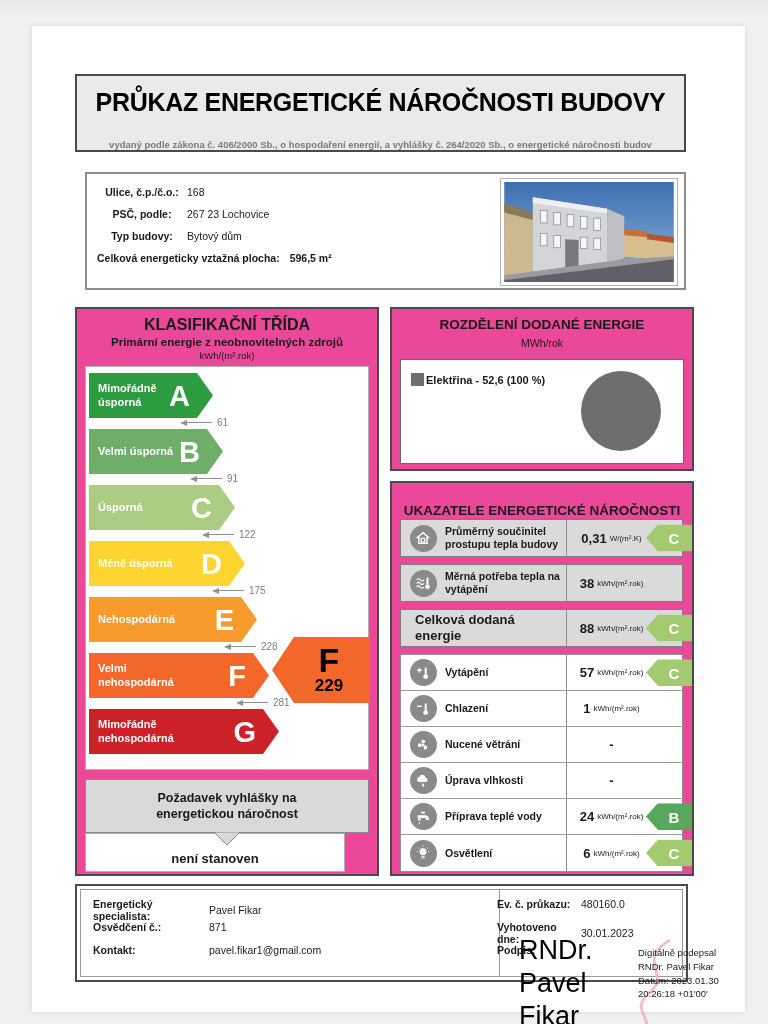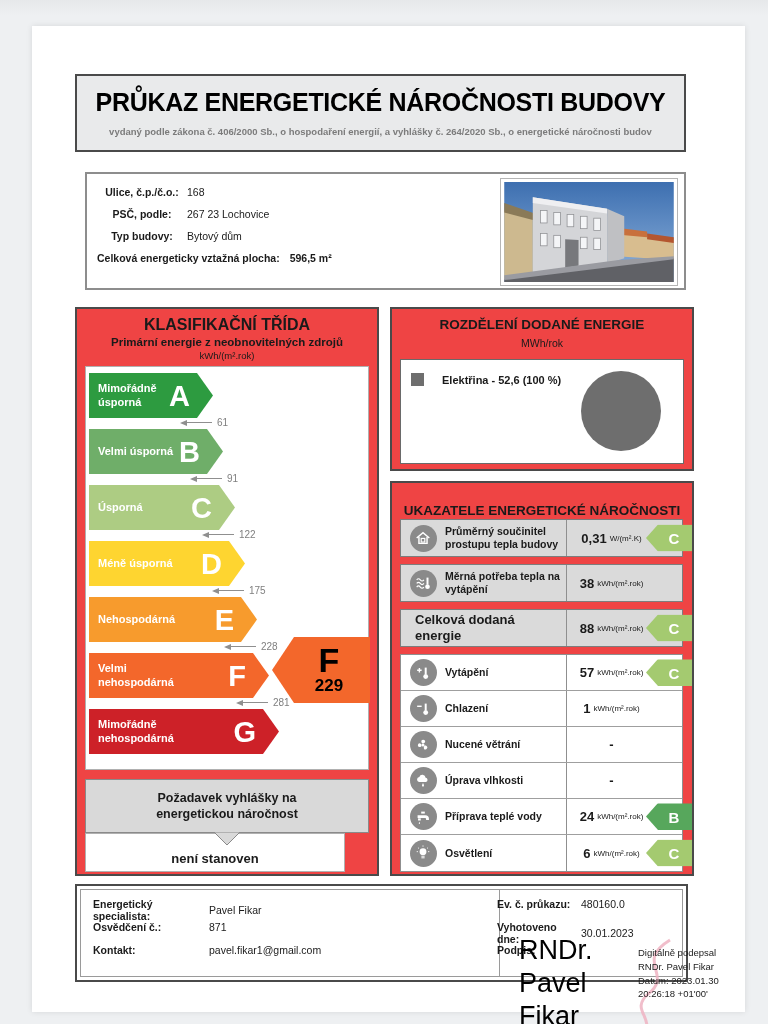--- a/index.html
+++ b/index.html
@@ -5,34 +5,34 @@
   html,body{margin:0;padding:0;overflow:hidden;}
   body{width:768px;height:1024px;position:relative;
        background:linear-gradient(180deg,#e6e8ea 0,#eef0f2 16px,#eef0f2 100%);
        font-family:"Liberation Sans","DejaVu Sans",sans-serif;color:#1a1a1a;}
   .page{position:absolute;left:32px;top:26px;width:713px;height:986px;background:#fff;
         box-shadow:0 0 6px rgba(0,0,0,.10);}
   
   .hdr{position:absolute;left:43px;top:48px;width:611px;height:78px;background:#e9eaeb;
        border:2px solid #4a4a4a;box-sizing:border-box;text-align:center;}
   .hdr-title{margin-top:12px;font-size:25px;font-weight:bold;letter-spacing:-.3px;color:#000;}
-  .hdr-sub{margin-top:9px;font-size:9.5px;font-weight:bold;color:#7b7b7b;}
+  .hdr-sub{margin-top:22px;font-size:9.5px;font-weight:bold;color:#7b7b7b;}
   
   .info{position:absolute;left:53px;top:146px;width:601px;height:118px;background:#fff;
         border:2px solid #8d8d8d;box-sizing:border-box;padding:7px 0 0 10px;}
   .info-row{display:flex;align-items:center;height:22px;font-size:10.5px;}
   .info-label{width:90px;font-weight:bold;flex:none;text-align:center;}
   .info-row:last-child .info-label{width:auto;margin-right:10px;}
   .info-row:last-child .info-value{font-weight:bold;}
   .info-fields{width:400px;}
   .photo{position:absolute;right:6px;top:4px;width:178px;height:108px;background:#fff;
          border:1px solid #b5b5b5;padding:3px;box-sizing:border-box;}
   .photo svg{display:block;width:100%;height:100%;}
   
-  .panel{position:absolute;background:#ef4444;border:2px solid #4a4a4a;box-sizing:border-box;}
+  .panel{position:absolute;background:#ec4899;border:2px solid #4a4a4a;box-sizing:border-box;}
   .p-left{left:43px;top:281px;width:304px;height:569px;}
   .p-rt{left:358px;top:281px;width:304px;height:164px;}
   .p-rb{left:358px;top:455px;width:304px;height:395px;}
   .p-title{position:absolute;left:0;width:100%;text-align:center;font-weight:bold;}
   
   .cls-title{top:7px;font-size:16px;}
   .cls-sub{top:27px;font-size:11.5px;}
   .cls-unit{top:41px;font-size:9.5px;font-weight:normal;}
   .chart{position:absolute;left:8px;top:57px;width:284px;height:404px;background:#fff;
          border:1px solid #b0b0b0;box-sizing:border-box;padding:6px 0 0 3px;}
@@ -63,21 +63,21 @@
   .req-label{width:220px;text-align:center;font-weight:bold;font-size:12.5px;line-height:1.3;}
   .req-notch{position:absolute;left:50%;transform:translateX(-50%);top:523px;z-index:2;}
   .reqv{position:absolute;left:8px;top:524px;width:260px;height:39px;background:#fff;
         border:1px solid #b0b0b0;box-sizing:border-box;text-align:center;
         font-weight:bold;font-size:13px;padding-top:17px;}
   
   .de-title{top:8px;font-size:13.5px;}
   .de-unit{top:28px;font-size:10.5px;font-weight:normal;}
   .de-box{position:absolute;left:8px;top:50px;width:284px;height:105px;background:#fff;
           border:1px solid #6a6a6a;box-sizing:border-box;}
-  .legend{position:absolute;left:10px;top:13px;display:flex;align-items:center;gap:18px;}
+  .legend{position:absolute;left:10px;top:13px;display:flex;align-items:center;gap:2px;}
   .legend-sq{width:13px;height:13px;flex:none;}
   .legend-txt{font-size:11px;font-weight:bold;}
   .pie{position:absolute;left:180px;top:11px;width:80px;height:80px;border-radius:50%;}
   
   .ind-title{top:20px;font-size:13.5px;}
   .ind-row{position:absolute;left:8px;width:283px;height:38px;background:#dadada;
            border:1px solid #7d7d7d;box-sizing:border-box;display:flex;}
   .ind-r1{top:36px}.ind-r2{top:81px}.ind-r3{top:126px}
   .ind-table{position:absolute;left:8px;top:171px;width:283px;background:#fff;
              border:1px solid #8f8f8f;box-sizing:border-box;}

